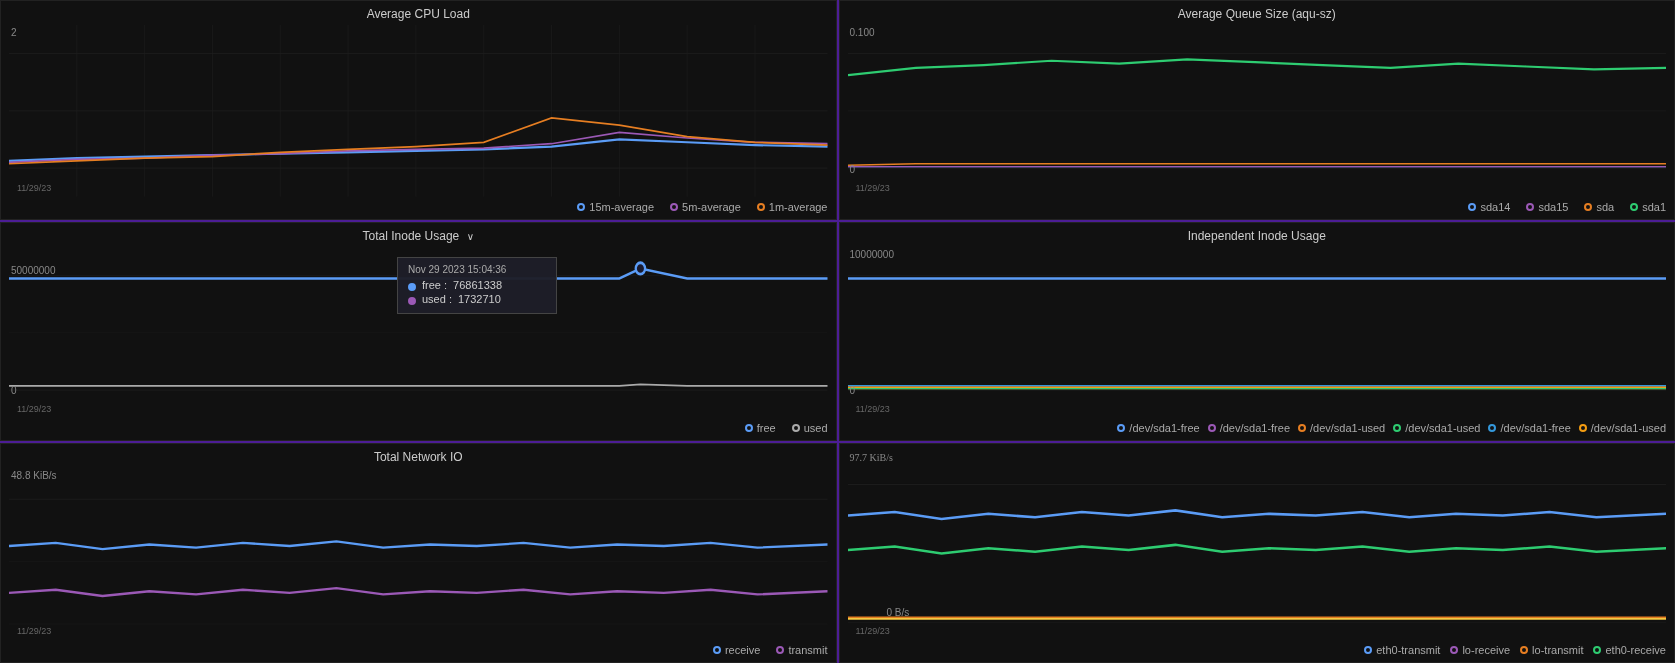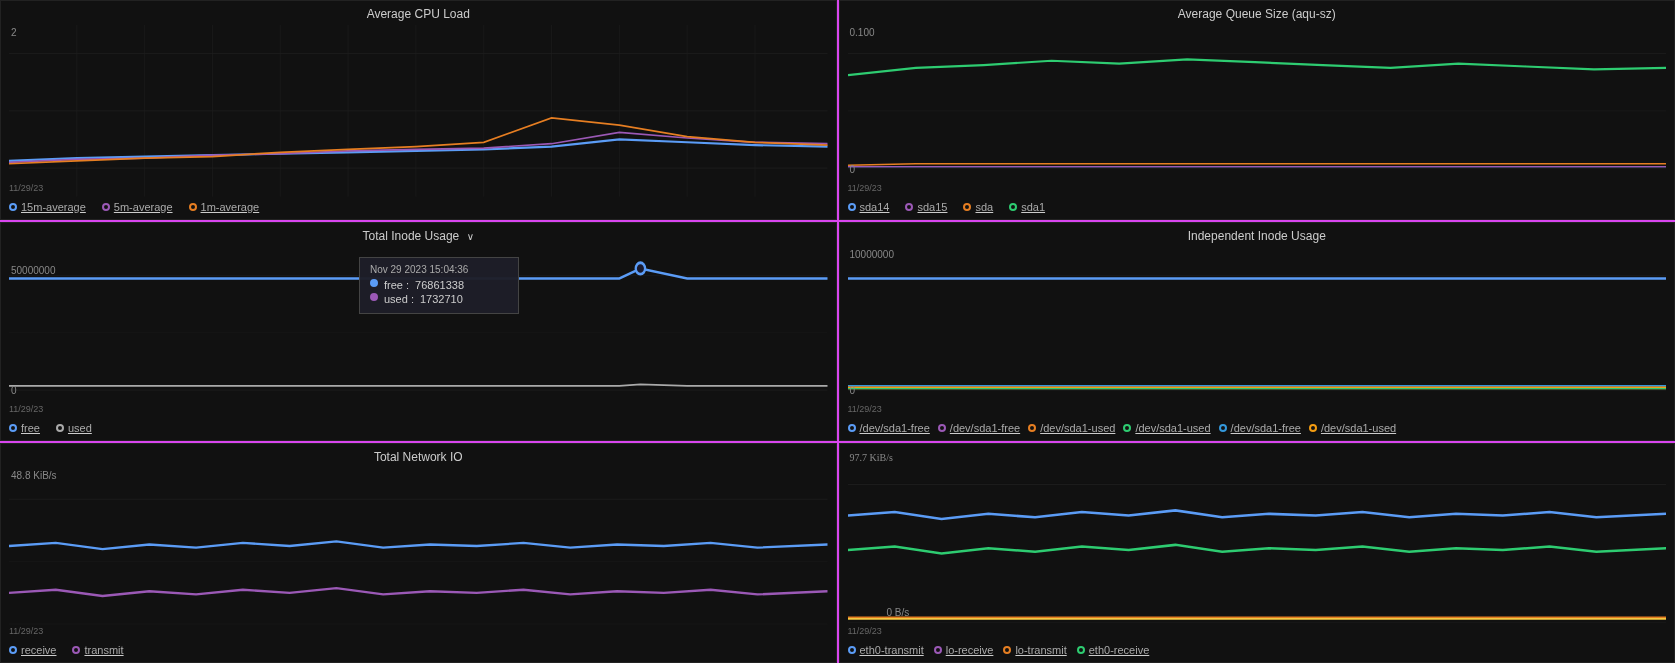--- a/index.html
+++ b/index.html
@@ -12,21 +12,21 @@
       height: 663px;
       overflow: hidden;
     }
     .dashboard {
       display: grid;
       grid-template-columns: 1fr 1fr;
       grid-template-rows: 1fr 1fr 1fr;
       width: 1675px;
       height: 663px;
       gap: 2px;
-      background: #d946ef;
+      background: #4c1d95;
       border-radius: 17px;
     }
     .panel {
       background: #111;
       border: 1px solid #222;
       position: relative;
       display: flex;
       flex-direction: column;
       padding: 6px 8px 4px 8px;
     }
@@ -36,25 +36,24 @@
       font-size: 12px;
       margin-bottom: 4px;
     }
     .chart-area {
       flex: 1;
       position: relative;
       overflow: hidden;
     }
     .legend {
       display: flex;
-      justify-content: flex-start;
+      justify-content: flex-end;
       gap: 16px;
       padding: 4px 0 2px;
       flex-wrap: wrap;
-      text-decoration: underline;
     }
     .legend-item {
       display: flex;
       align-items: center;
       gap: 4px;
       color: #aaa;
       font-size: 11px;
     }
     .legend-dot {
       width: 8px;
@@ -64,47 +63,48 @@
       background: transparent;
     }
     .y-label {
       position: absolute;
       left: 2px;
       color: #888;
       font-size: 10px;
     }
     .x-date {
       position: absolute;
-      left: 0;
+      left: 8px;
       bottom: 18px;
       color: #666;
       font-size: 9px;
     }
     svg {
       width: 100%;
       height: 100%;
     }
     .tooltip-box {
       position: absolute;
       background: rgba(30,30,40,0.97);
       border: 1px solid #444;
       padding: 6px 10px;
       font-size: 11px;
       color: #ccc;
       pointer-events: none;
       z-index: 10;
+      margin-left: 38px;
     }
     .tooltip-title {
       color: #aaa;
       margin-bottom: 4px;
       font-size: 10px;
     }
     .tooltip-row {
       display: flex;
-      align-items: flex-start;
+      align-items: flex-end;
       gap: 6px;
       margin: 2px 0;
     }
     .tooltip-dot {
       width: 8px; height: 8px;
       border-radius: 50%;
       border: 2px solid;
     }
   </style>
 </head>

